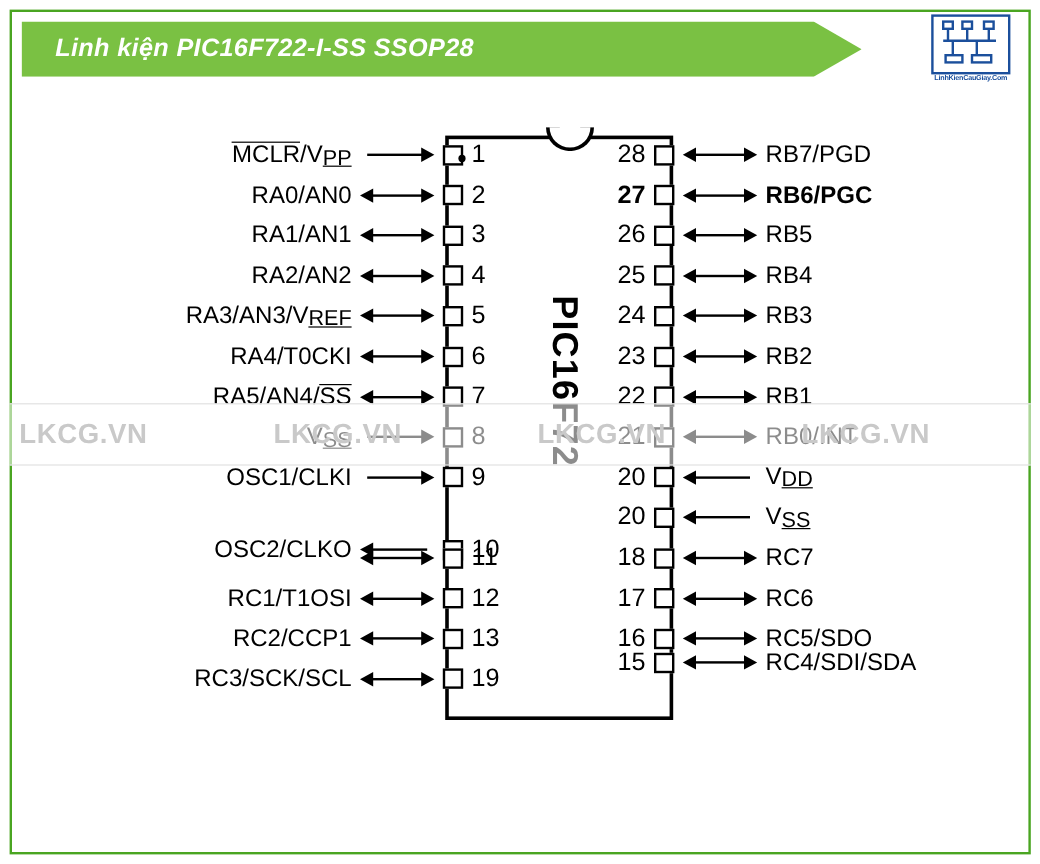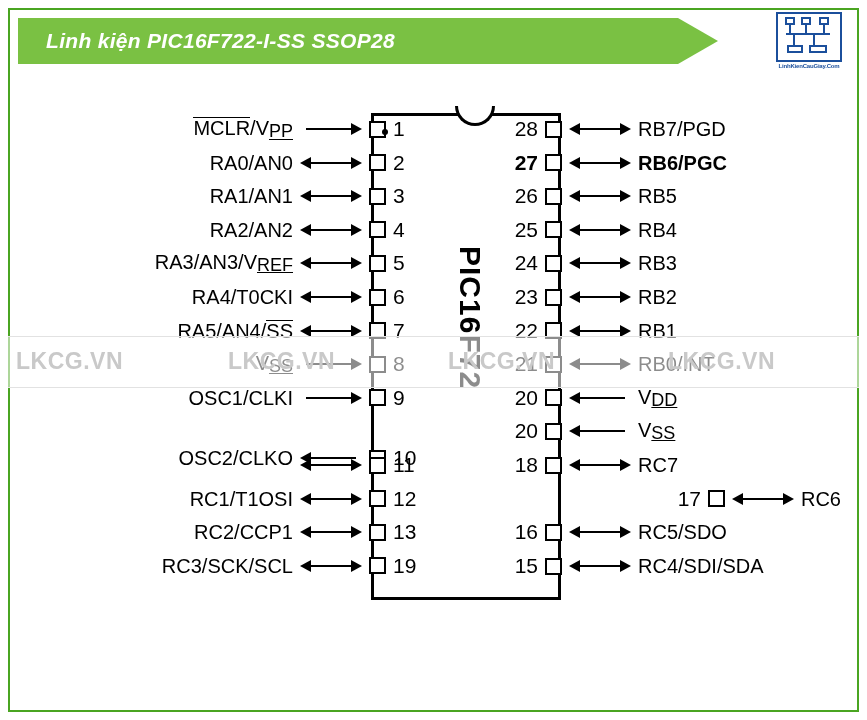--- a/index.html
+++ b/index.html
@@ -527,41 +527,41 @@
         <div class="row right" style="top: 363px; left: 511px;">
           <span class="pinnum r">18</span>
           <span class="pinbox"></span>
           <span class="arrow">
             <span class="bar"></span>
             <span class="head-r"></span>
             <span class="head-l"></span>
           </span>
           <span class="label">RC7</span>
         </div>
-        <div class="row right" style="top: 396.6px; left: 511px; justify-content: flex-end;">
+        <div class="row right" style="top: 396.6px; left: 511px;">
           <span class="pinnum r">17</span>
           <span class="pinbox"></span>
           <span class="arrow">
             <span class="bar"></span>
             <span class="head-r"></span>
             <span class="head-l"></span>
           </span>
           <span class="label">RC6</span>
         </div>
         <div class="row right" style="top: 430.2px; left: 511px;">
           <span class="pinnum r">16</span>
           <span class="pinbox"></span>
           <span class="arrow">
             <span class="bar"></span>
             <span class="head-r"></span>
             <span class="head-l"></span>
           </span>
           <span class="label">RC5/SDO</span>
         </div>
-        <div class="row right" style="top: 464px; left: 511px;">
+        <div class="row right" style="top: 450px; left: 511px;">
           <span class="pinnum r">15</span>
           <span class="pinbox"></span>
           <span class="arrow">
             <span class="bar"></span>
             <span class="head-r"></span>
             <span class="head-l"></span>
           </span>
           <span class="label">RC4/SDI/SDA</span>
         </div>
       </div>

